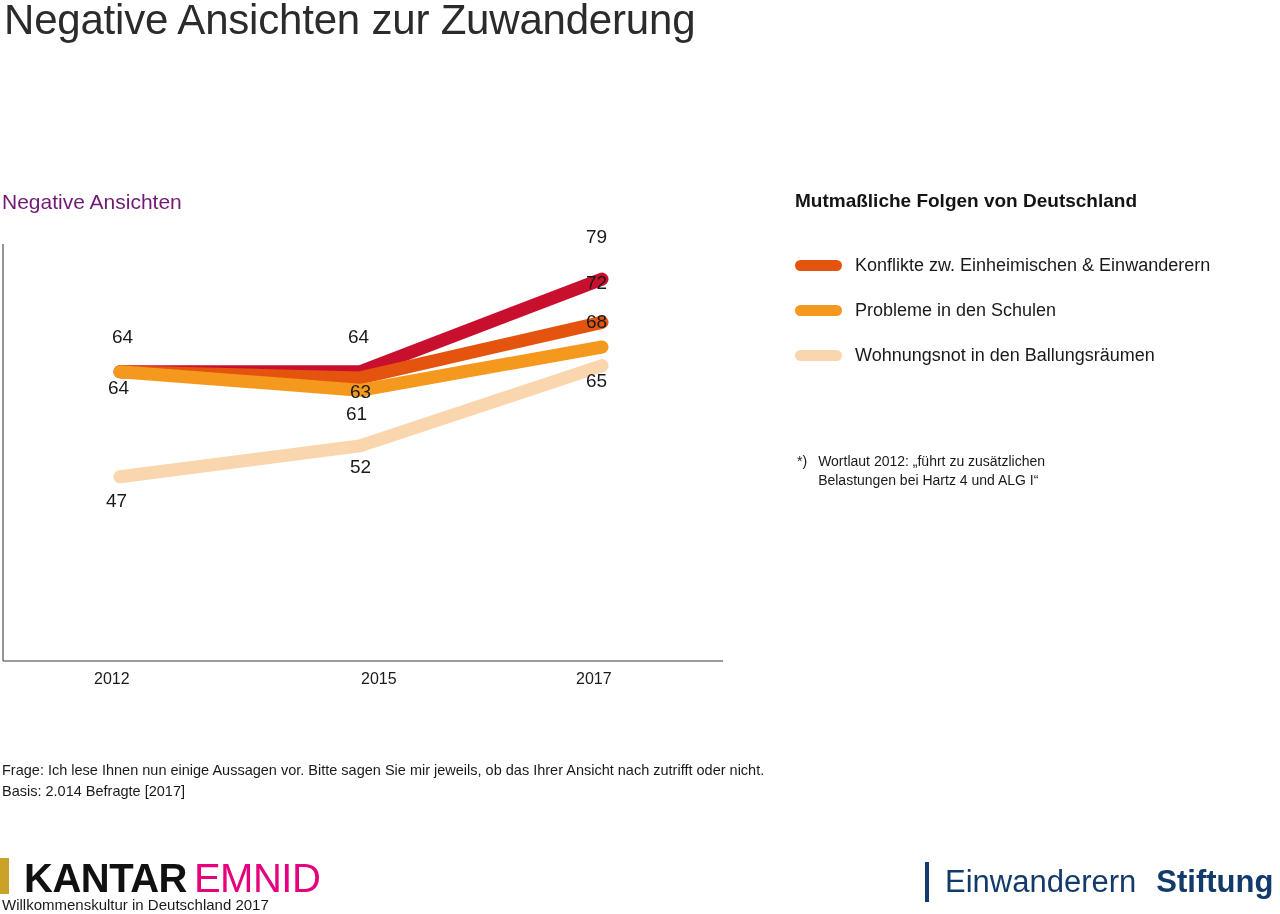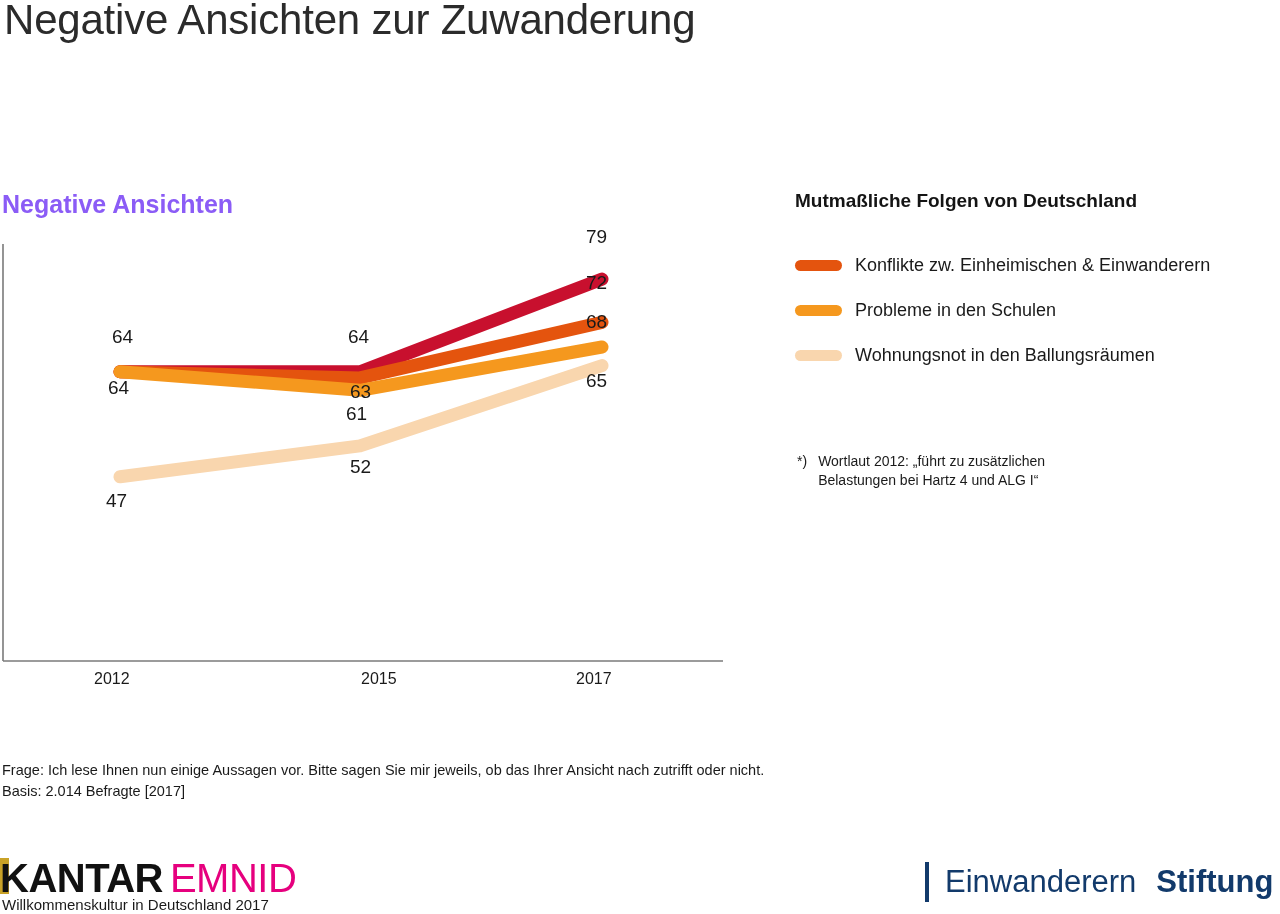--- a/index.html
+++ b/index.html
@@ -30,23 +30,23 @@
     color: #2b2b2b;
     letter-spacing: -0.2px;
     white-space: nowrap;
   }
 
   
   .chart-heading {
     position: absolute;
     left: 2px;
     top: 190px;
-    font-size: 25px;
-    font-weight: bold;
-    color: #8b5cf6;
+    font-size: 21px;
+    font-weight: normal;
+    color: #701a75;
     white-space: nowrap;
   }
   .legend-heading {
     position: absolute;
     left: 795px;
     top: 190px;
     font-size: 19px;
     font-weight: bold;
     color: #141414;
     white-space: nowrap;
@@ -135,20 +135,21 @@
   }
   .notes div { white-space: nowrap; }
 
   
   .kantar-logo {
     position: absolute;
     left: 0px;
     top: 856px;
     display: flex;
     align-items: center;
+    padding-left: 24px;
   }
   .kantar-bar {
     position: absolute;
     left: 0px;
     top: 858px;
     width: 9px;
     height: 36px;
     background: #C9A227;
   }
   .kantar-word {

